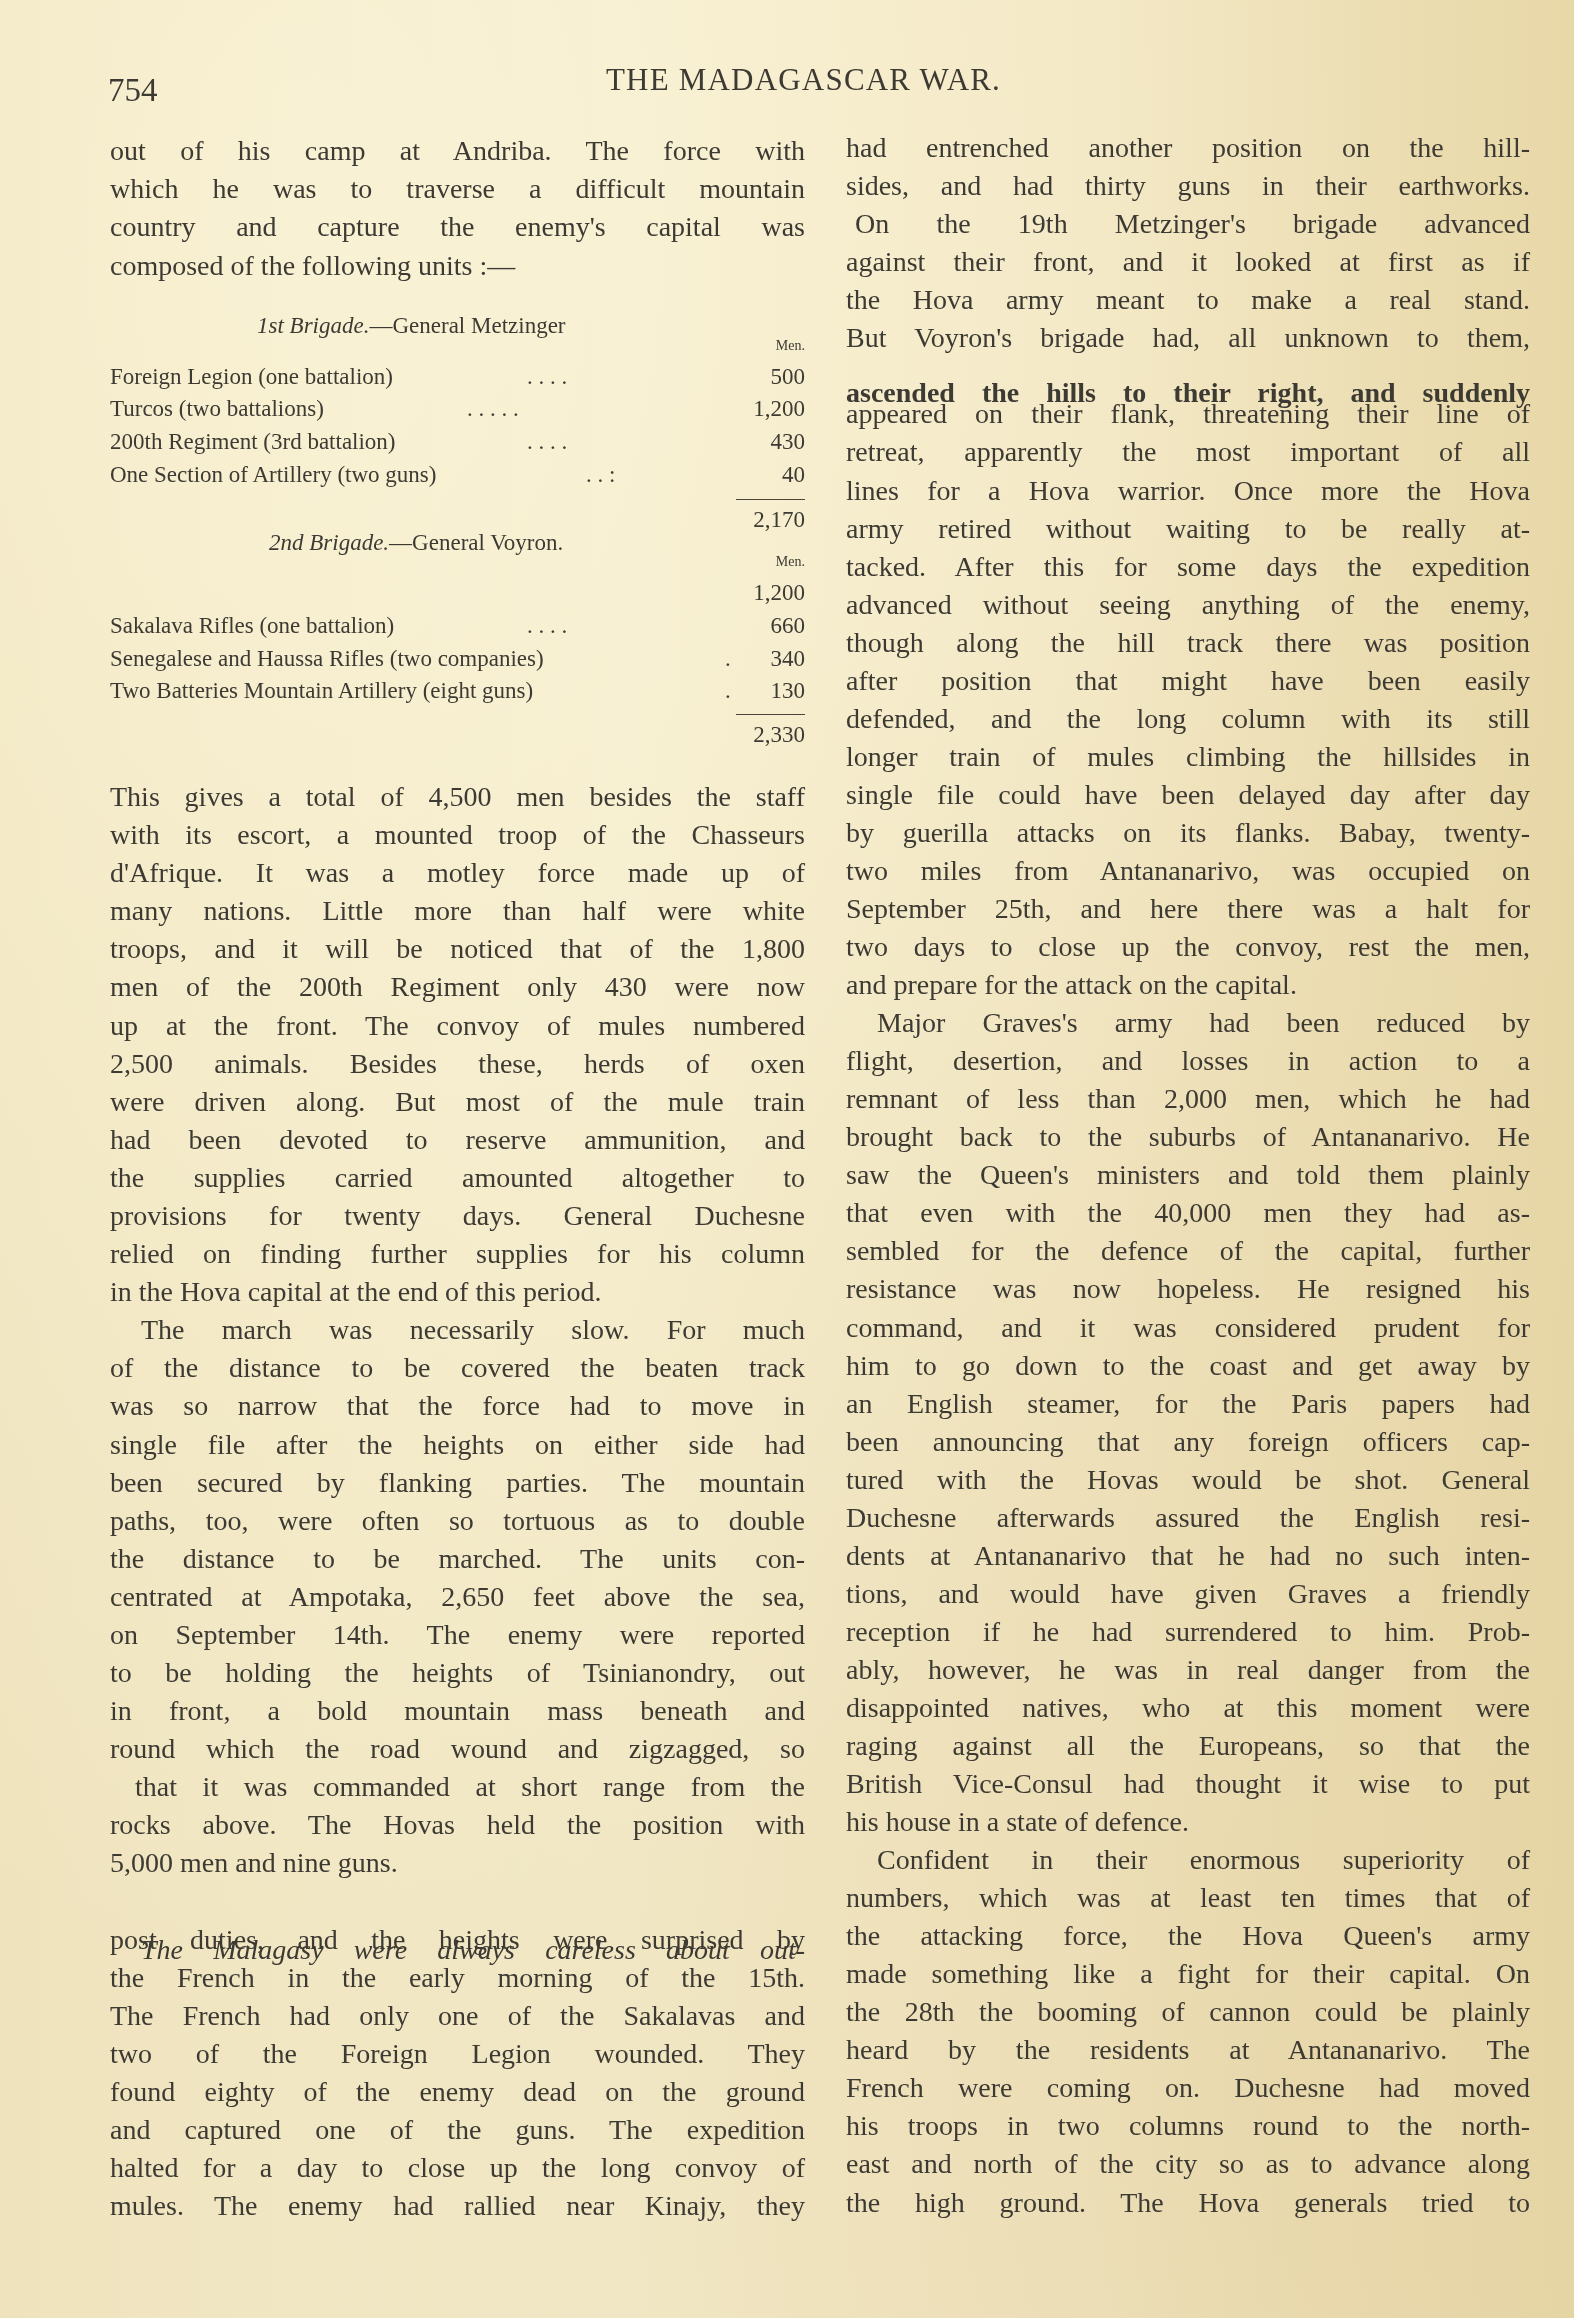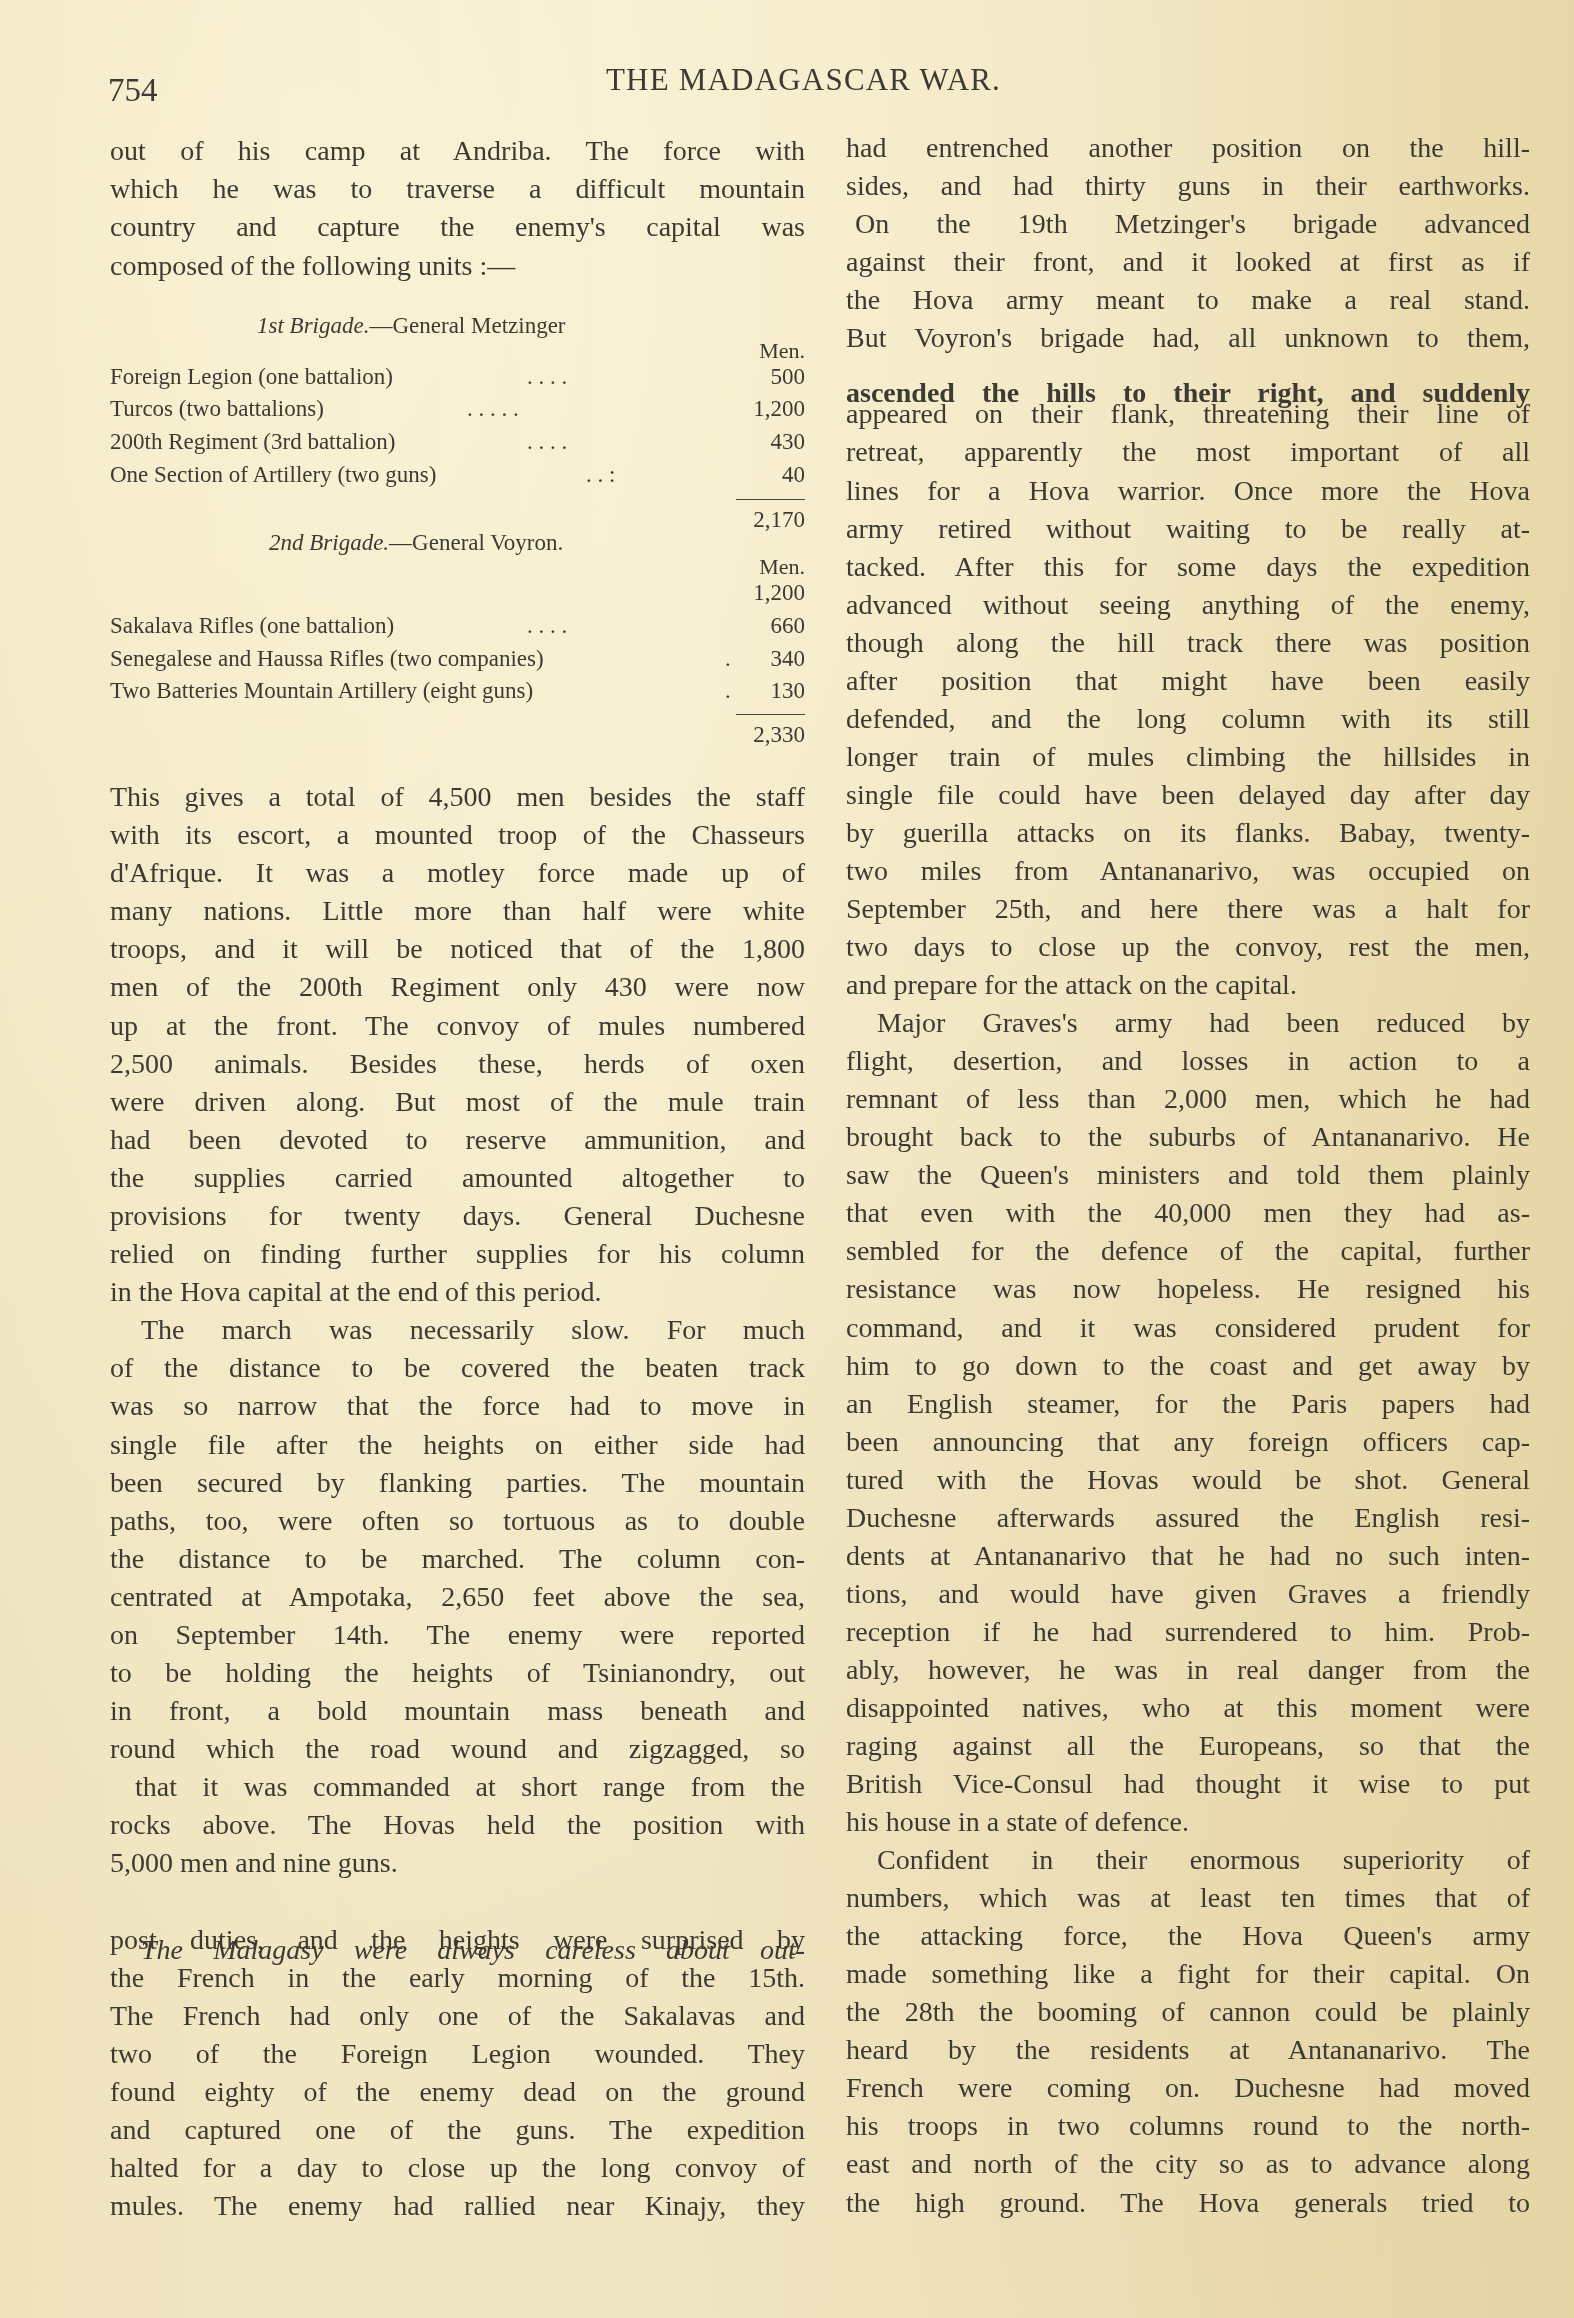--- a/index.html
+++ b/index.html
@@ -19,21 +19,21 @@
   .col-left { left: 110px; width: 695px; }
   .col-right { left: 846px; width: 684px; }
   .ln {
     position: absolute; left: 0; right: 0; height: 38px; line-height: 38px;
     font-size: 28px; white-space: nowrap; text-align: justify; text-align-last: justify;
   }
   .ln.last { text-align-last: left; }
   .ln.indent { padding-left: 31px; }
   .tbl-heading { position: absolute; font-size: 23px; white-space: nowrap; }
   .tbl-heading i { font-style: italic; }
-  .men-label { position: absolute; right: 0; font-size: 22px; }
+  .men-label { position: absolute; right: 0; font-size: 14px; }
   .trow { position: absolute; left: 0; right: 0; height: 33px; line-height: 33px; font-size: 23px; white-space: nowrap; }
   .trow .unit { position: absolute; left: 0; }
   .trow .dots { position: absolute; letter-spacing: 0; color: #3d3a33; }
   .trow .num { position: absolute; right: 0; text-align: right; }
   .rule { position: absolute; right: 0; width: 69px; height: 0; border-top: 1.6px solid #4a463d; }
   .total { position: absolute; right: 0; font-size: 23px; }
 </style>
 </head>
 <body>
 
@@ -119,21 +119,21 @@
       <div class="ln" style="top: 1159px;">the supplies carried amounted altogether to</div>
       <div class="ln" style="top: 1197px;">provisions for twenty days.  General Duchesne</div>
       <div class="ln" style="top: 1235px;">relied on finding further supplies for his column</div>
       <div class="ln last" style="top: 1273px;">in the Hova capital at the end of this period.</div>
       <div class="ln indent" style="top: 1311px;">The march was necessarily slow.  For much</div>
       <div class="ln" style="top: 1349px;">of the distance to be covered the beaten track</div>
       <div class="ln" style="top: 1387px;">was so narrow that the force had to move in</div>
       <div class="ln" style="top: 1426px;">single file after the heights on either side had</div>
       <div class="ln" style="top: 1464px;">been secured by flanking parties.  The mountain</div>
       <div class="ln" style="top: 1502px;">paths, too, were often so tortuous as to double</div>
-      <div class="ln" style="top: 1540px;">the distance to be marched.  The column con-</div>
+      <div class="ln" style="top: 1540px;">the distance to be marched.  The units con-</div>
       <div class="ln" style="top: 1578px;">centrated at Ampotaka, 2,650 feet above the sea,</div>
       <div class="ln" style="top: 1616px;">on September 14th.  The enemy were reported</div>
       <div class="ln" style="top: 1654px;">to be holding the heights of Tsinianondry, out</div>
       <div class="ln" style="top: 1692px;">in front, a bold mountain mass beneath and</div>
       <div class="ln" style="top: 1730px;">round which the road wound and zigzagged, so</div>
       <div class="ln" style="top: 1768px; margin-left: 25px;">that it was commanded at short range from the</div>
       <div class="ln" style="top: 1806px;">rocks above.  The Hovas held the position with</div>
       <div class="ln last" style="top: 1844px;">5,000 men and nine guns.</div>
       <div class="ln indent" style="top: 1931px; font-style: italic;">The Malagasy were always careless about out-</div>
       <div class="ln" style="top: 1921px;">post duties, and the heights were surprised by</div>

